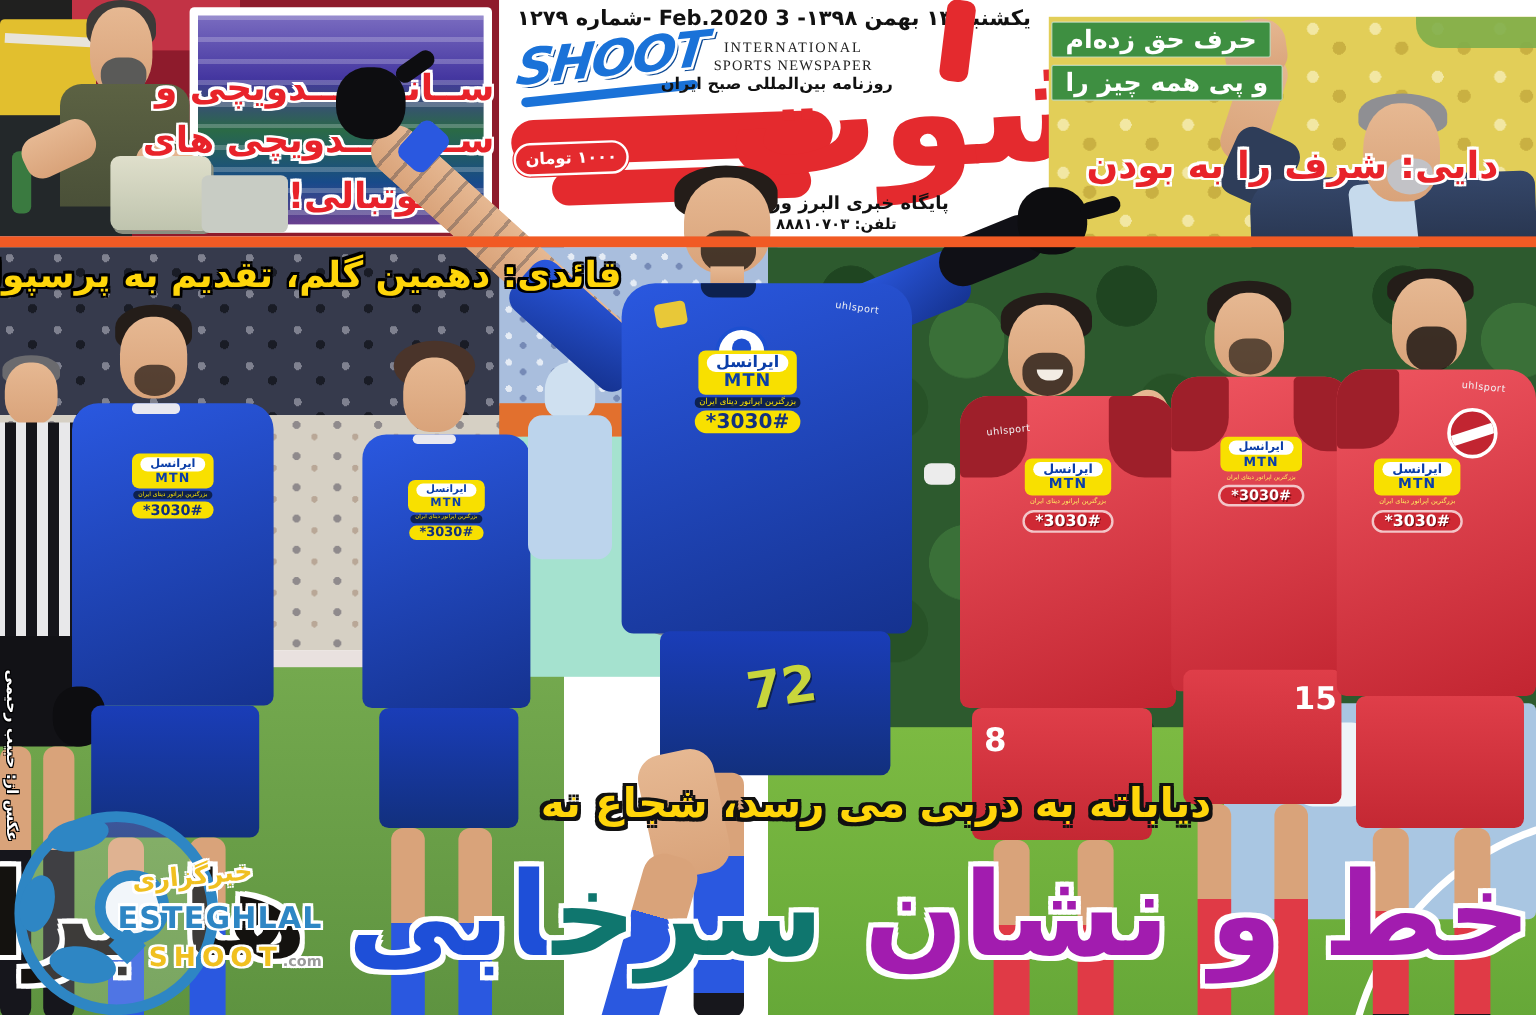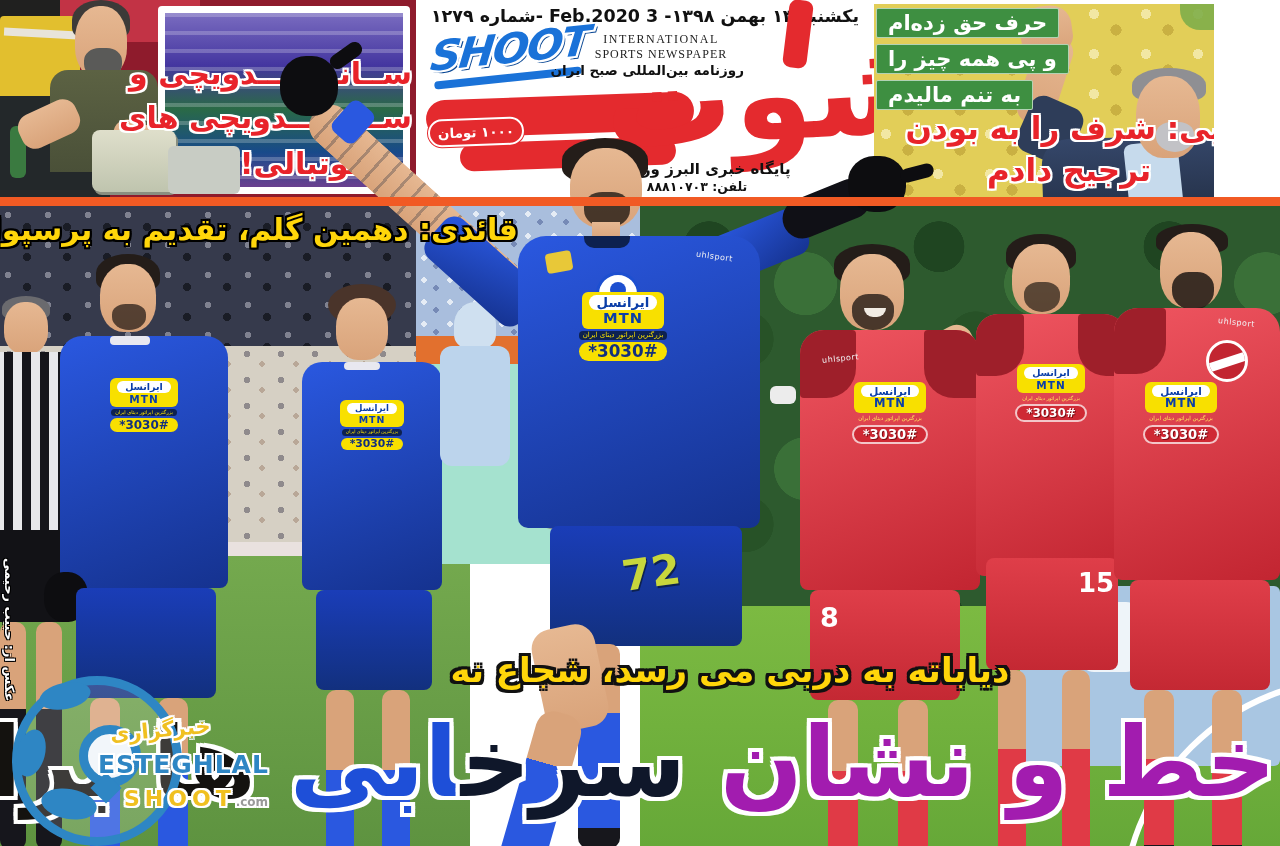--- a/index.html
+++ b/index.html
@@ -124,38 +124,36 @@
     <div class="abs" style="left:370px;top:0;width:24px;height:68px;background:#e42a2e;border-radius:8px;transform:rotate(7deg);"></div>
     <div class="abs bold ctr" style="left:188px;top:22px;width:270px;height:150px;line-height:150px;font-size:128px;color:#e42a2e;transform:rotate(-3deg);">شوت</div>
 
     <div class="abs rtl ctr bold" style="left:12px;top:118px;width:92px;height:24px;line-height:24px;font-size:13.5px;color:#fff;background:#e42a2e;
                 border:2px solid #fff;border-radius:14px;transform:rotate(-2deg);box-shadow:0 0 0 1px #e42a2e;">۱۰۰۰ تومان</div>
 
     <div class="abs rtl ctr bold nowrap" style="left:186px;top:160px;width:190px;font-size:15px;color:#111;">پایگاه خبری البرز ورزشی</div>
     <div class="abs rtl ctr bold nowrap" style="left:186px;top:179px;width:190px;font-size:12.5px;color:#111;">تلفن: ۸۸۸۱۰۷۰۳</div>
   </div>
 
-  <div class="abs seats-yellow" style="left:874px;top:4px;width:340px;height:197px;overflow:hidden;">
+  <div class="abs seats-yellow" style="left:874px;top:14px;width:406px;height:197px;overflow:hidden;">
     <div class="abs" style="left:306px;top:0;width:100px;height:26px;background:#7fae4a;border-radius:0 0 0 20px;opacity:.9;"></div>
 
     <div class="abs skin" style="left:152px;top:30px;width:38px;height:92px;border-radius:16px;transform:rotate(18deg);"></div>
     <div class="abs skin" style="left:146px;top:2px;width:52px;height:48px;border-radius:42% 42% 34% 34%;transform:rotate(-8deg);"></div>
     <div class="abs" style="left:148px;top:96px;width:56px;height:60px;background:#2e3d59;border-radius:14px;transform:rotate(24deg);"></div>
     <div class="abs" style="left:168px;top:132px;width:238px;height:65px;background:linear-gradient(#35476a,#27344d);border-radius:26px 12px 0 0;transform:rotate(-2deg);"></div>
     <div class="abs" style="left:252px;top:138px;width:54px;height:59px;background:#c6daec;border-radius:8px 8px 0 0;transform:rotate(-6deg);"></div>
     <div class="abs" style="left:258px;top:64px;width:74px;height:34px;background:#8f8f93;border-radius:50% 50% 30% 30%;"></div>
     <div class="abs skin head" style="left:262px;top:72px;width:64px;height:82px;"></div>
     <div class="abs" style="left:282px;top:118px;width:38px;height:30px;background:#c2c2c6;border-radius:40% 40% 50% 50%;"></div>
 
     <div class="abs green-kicker" style="left:2px;top:4px;">حرف حق زده‌ام</div>
     <div class="abs green-kicker" style="left:2px;top:40px;">و پی همه چیز را</div>
-    <div class="abs green-kicker" style="left:2px;top:76px;">به تنم مالیدم</div>
 
     <div class="abs rtl ctr nowrap red-head ow2" style="left:0;top:106px;width:406px;">دایی: شرف را به بودن</div>
-    <div class="abs rtl ctr nowrap red-head ow2" style="left:50px;top:148px;width:290px;">ترجیح دادم</div>
   </div>
 
   <div class="abs" style="left:0;top:206px;width:1280px;height:640px;">
 
     <div class="abs dots-dark" style="left:0;top:0;width:470px;height:140px;"></div>
     <div class="abs dots-light" style="left:0;top:140px;width:470px;height:196px;"></div>
     <div class="abs" style="left:0;top:328px;width:90px;height:9px;background:#c04048;"></div>
     <div class="abs" style="left:0;top:336px;width:310px;height:16px;background:#e9e1df;"></div>
     <div class="abs pitch-l" style="left:0;top:350px;width:470px;height:290px;"></div>
     <div class="abs seats-blue" style="left:416px;top:0;width:232px;height:132px;"></div>
@@ -338,21 +336,21 @@
     </div>
   </div>
 
   <div class="abs" style="left:0;top:197px;width:1280px;height:9px;background:#f15a24;"></div>
 
   <div class="abs rtl ctr nowrap yellow-txt ob2" style="left:4px;top:212px;width:514px;font-size:30px;z-index:20;">قائدی: دهمین گلم، تقدیم به پرسپولیس!</div>
 
   <div class="abs rtl ctr nowrap yellow-txt ob3" style="left:420px;top:650px;width:620px;font-size:34px;z-index:20;">دیاباته به دربی می رسد، شجاع نه</div>
 
   <div class="abs rtl nowrap bold ow4" style="left:0;top:684px;width:1276px;height:162px;line-height:158px;font-size:97px;padding-right:4px;z-index:21;color:#14120f;">
-    <span style="color:#a21caf;">خط و نشان </span><span style="color:#0f172a;">سرخ</span><span style="color:#1e4fd8;">ابی</span><span style="color:#14120f;"> ها برای دربی</span>
+    <span style="color:#a21caf;">خط و نشان </span><span style="color:#0f766e;">سرخ</span><span style="color:#1e4fd8;">ابی</span><span style="color:#14120f;"> ها برای دربی</span>
   </div>
 
   <div class="abs" style="left:12px;top:662px;width:250px;height:184px;z-index:22;">
     <div class="abs" style="left:0;top:14px;width:152px;height:152px;border:9px solid #2e86c4;border-radius:50%;background:rgba(250,250,252,.18);">
       <div class="abs" style="left:18px;top:-2px;width:52px;height:26px;background:#2e86c4;border-radius:50%;transform:rotate(-12deg);"></div>
       <div class="abs" style="left:-4px;top:44px;width:28px;height:48px;background:#2e86c4;border-radius:50%;transform:rotate(14deg);"></div>
       <div class="abs" style="left:20px;top:104px;width:56px;height:30px;background:#2e86c4;border-radius:50%;transform:rotate(10deg);"></div>
       <div class="abs" style="left:58px;top:40px;width:44px;height:44px;border:9px solid #2e86c4;border-radius:50%;background:#f2f6fa;"></div>
       <div class="abs" style="left:74px;top:92px;width:22px;height:22px;background:#2e86c4;transform:rotate(45deg);"></div>
     </div>

